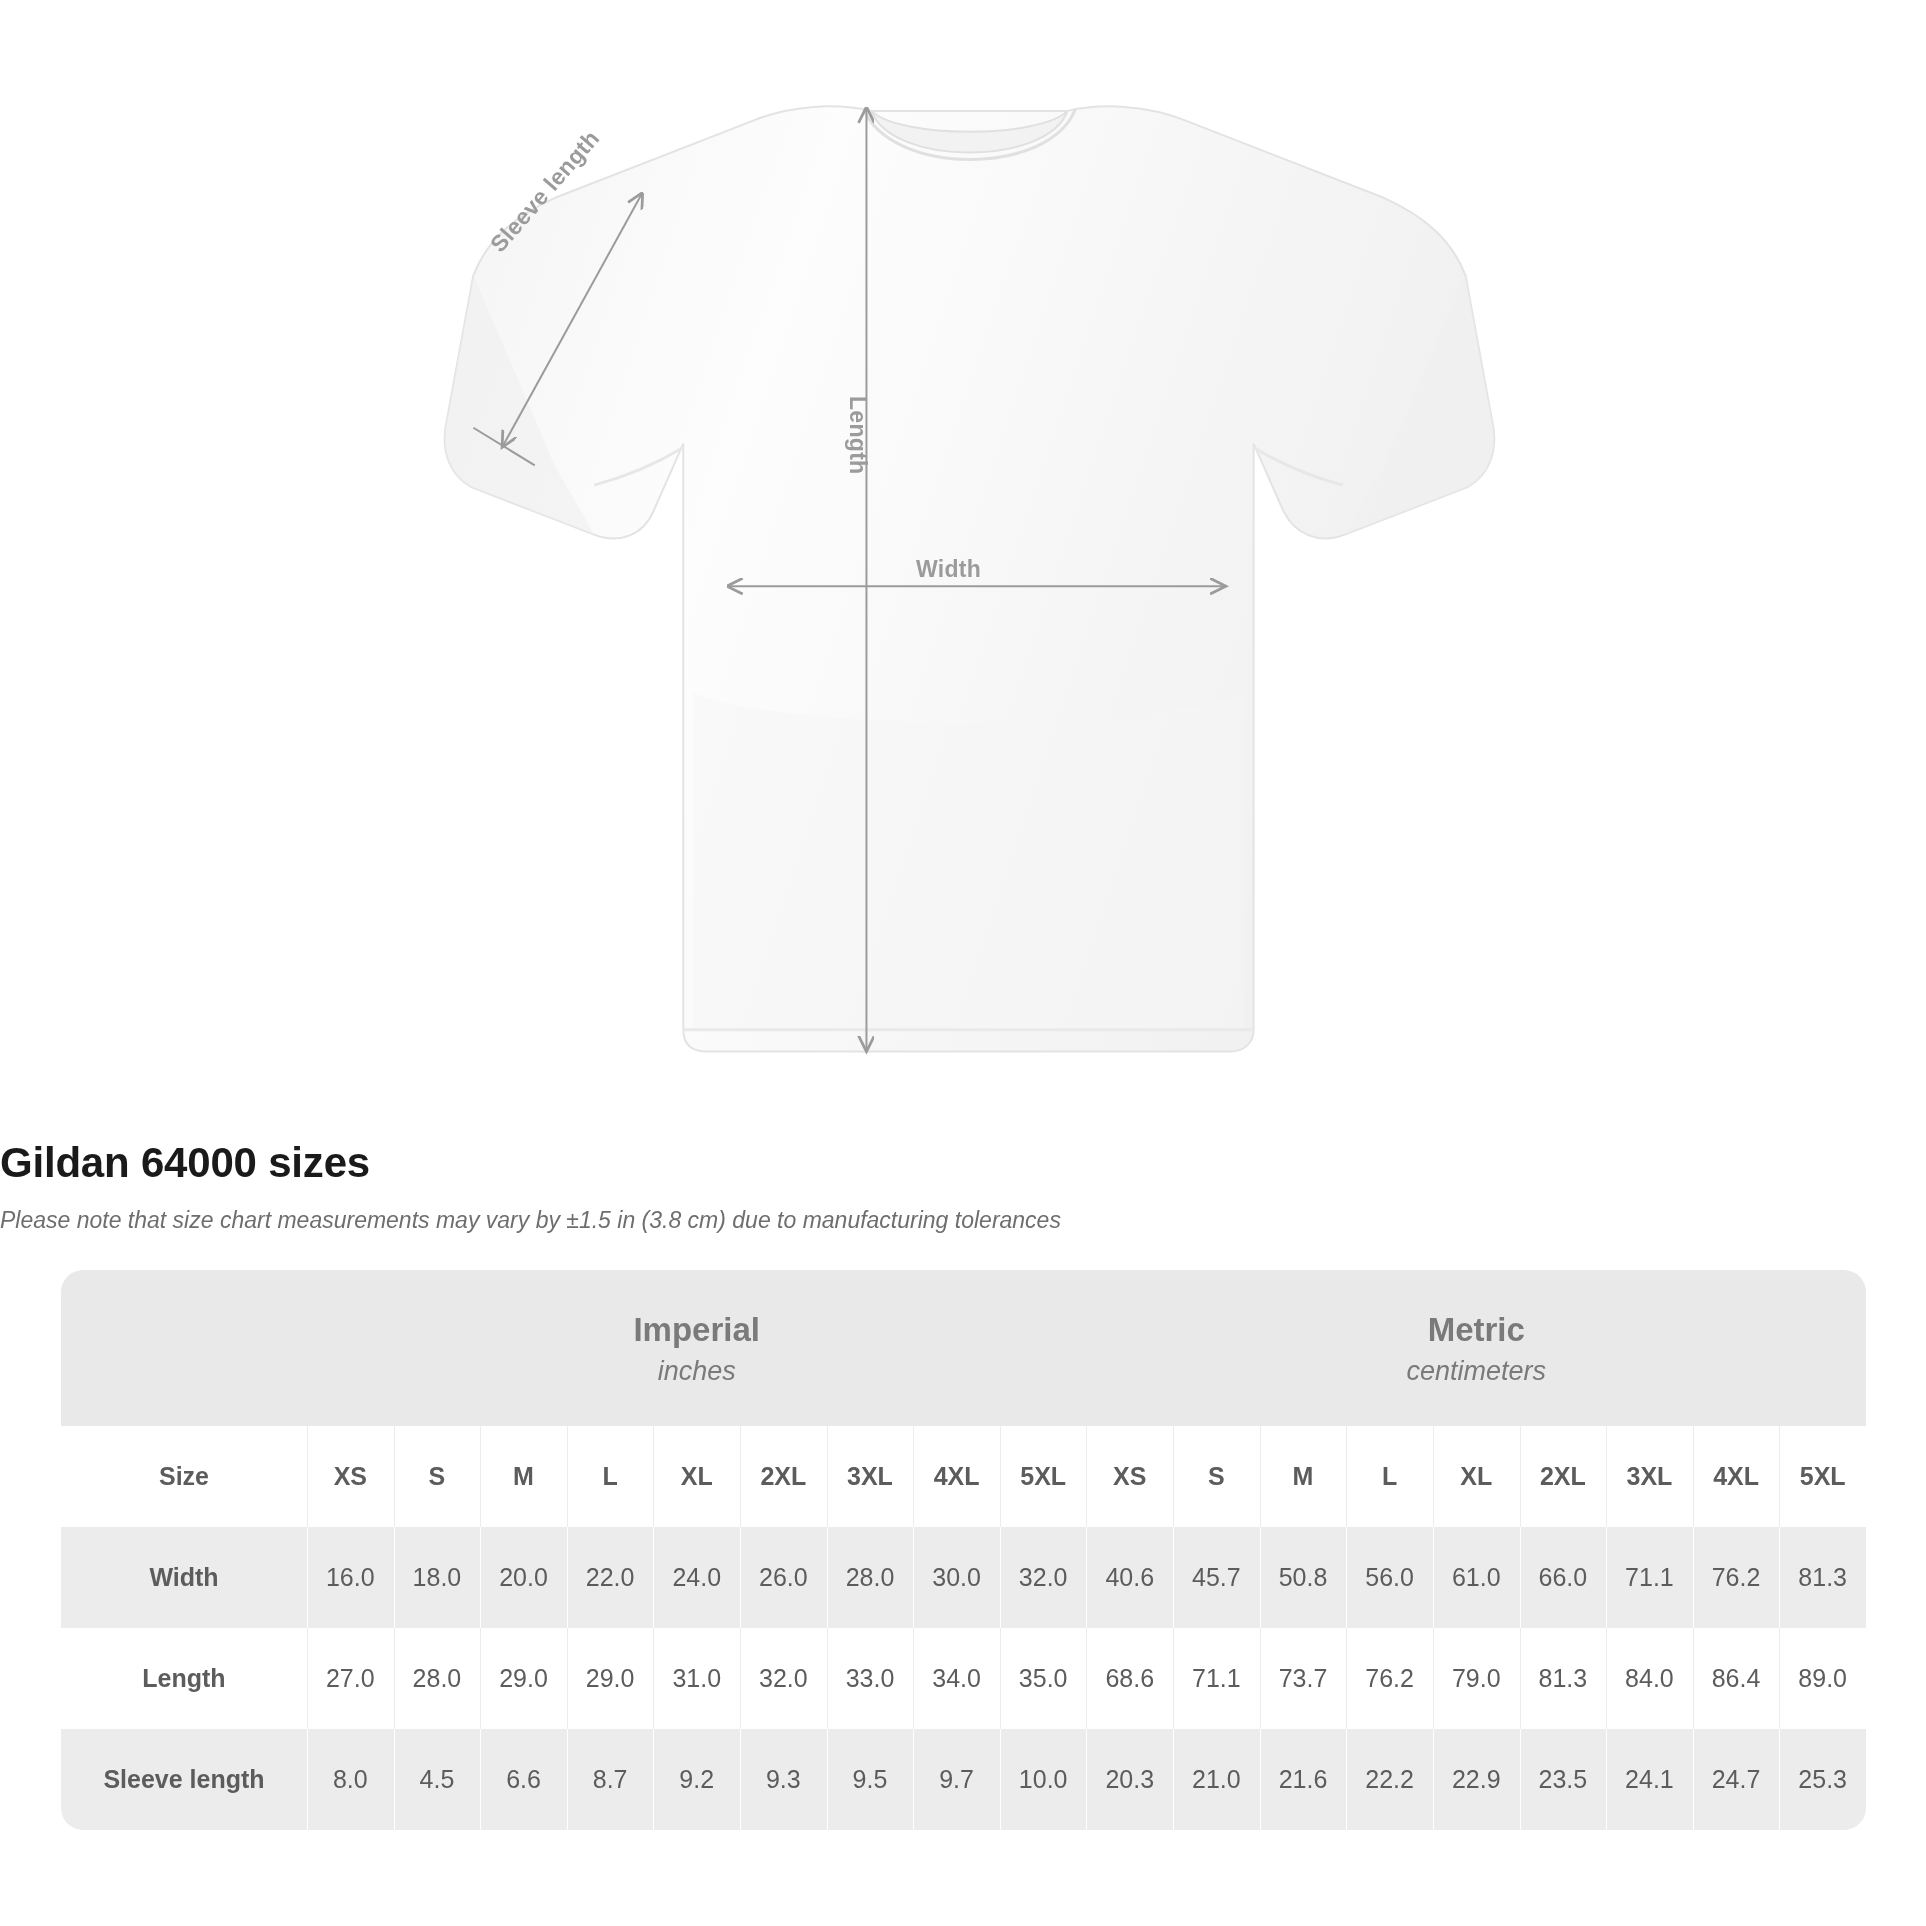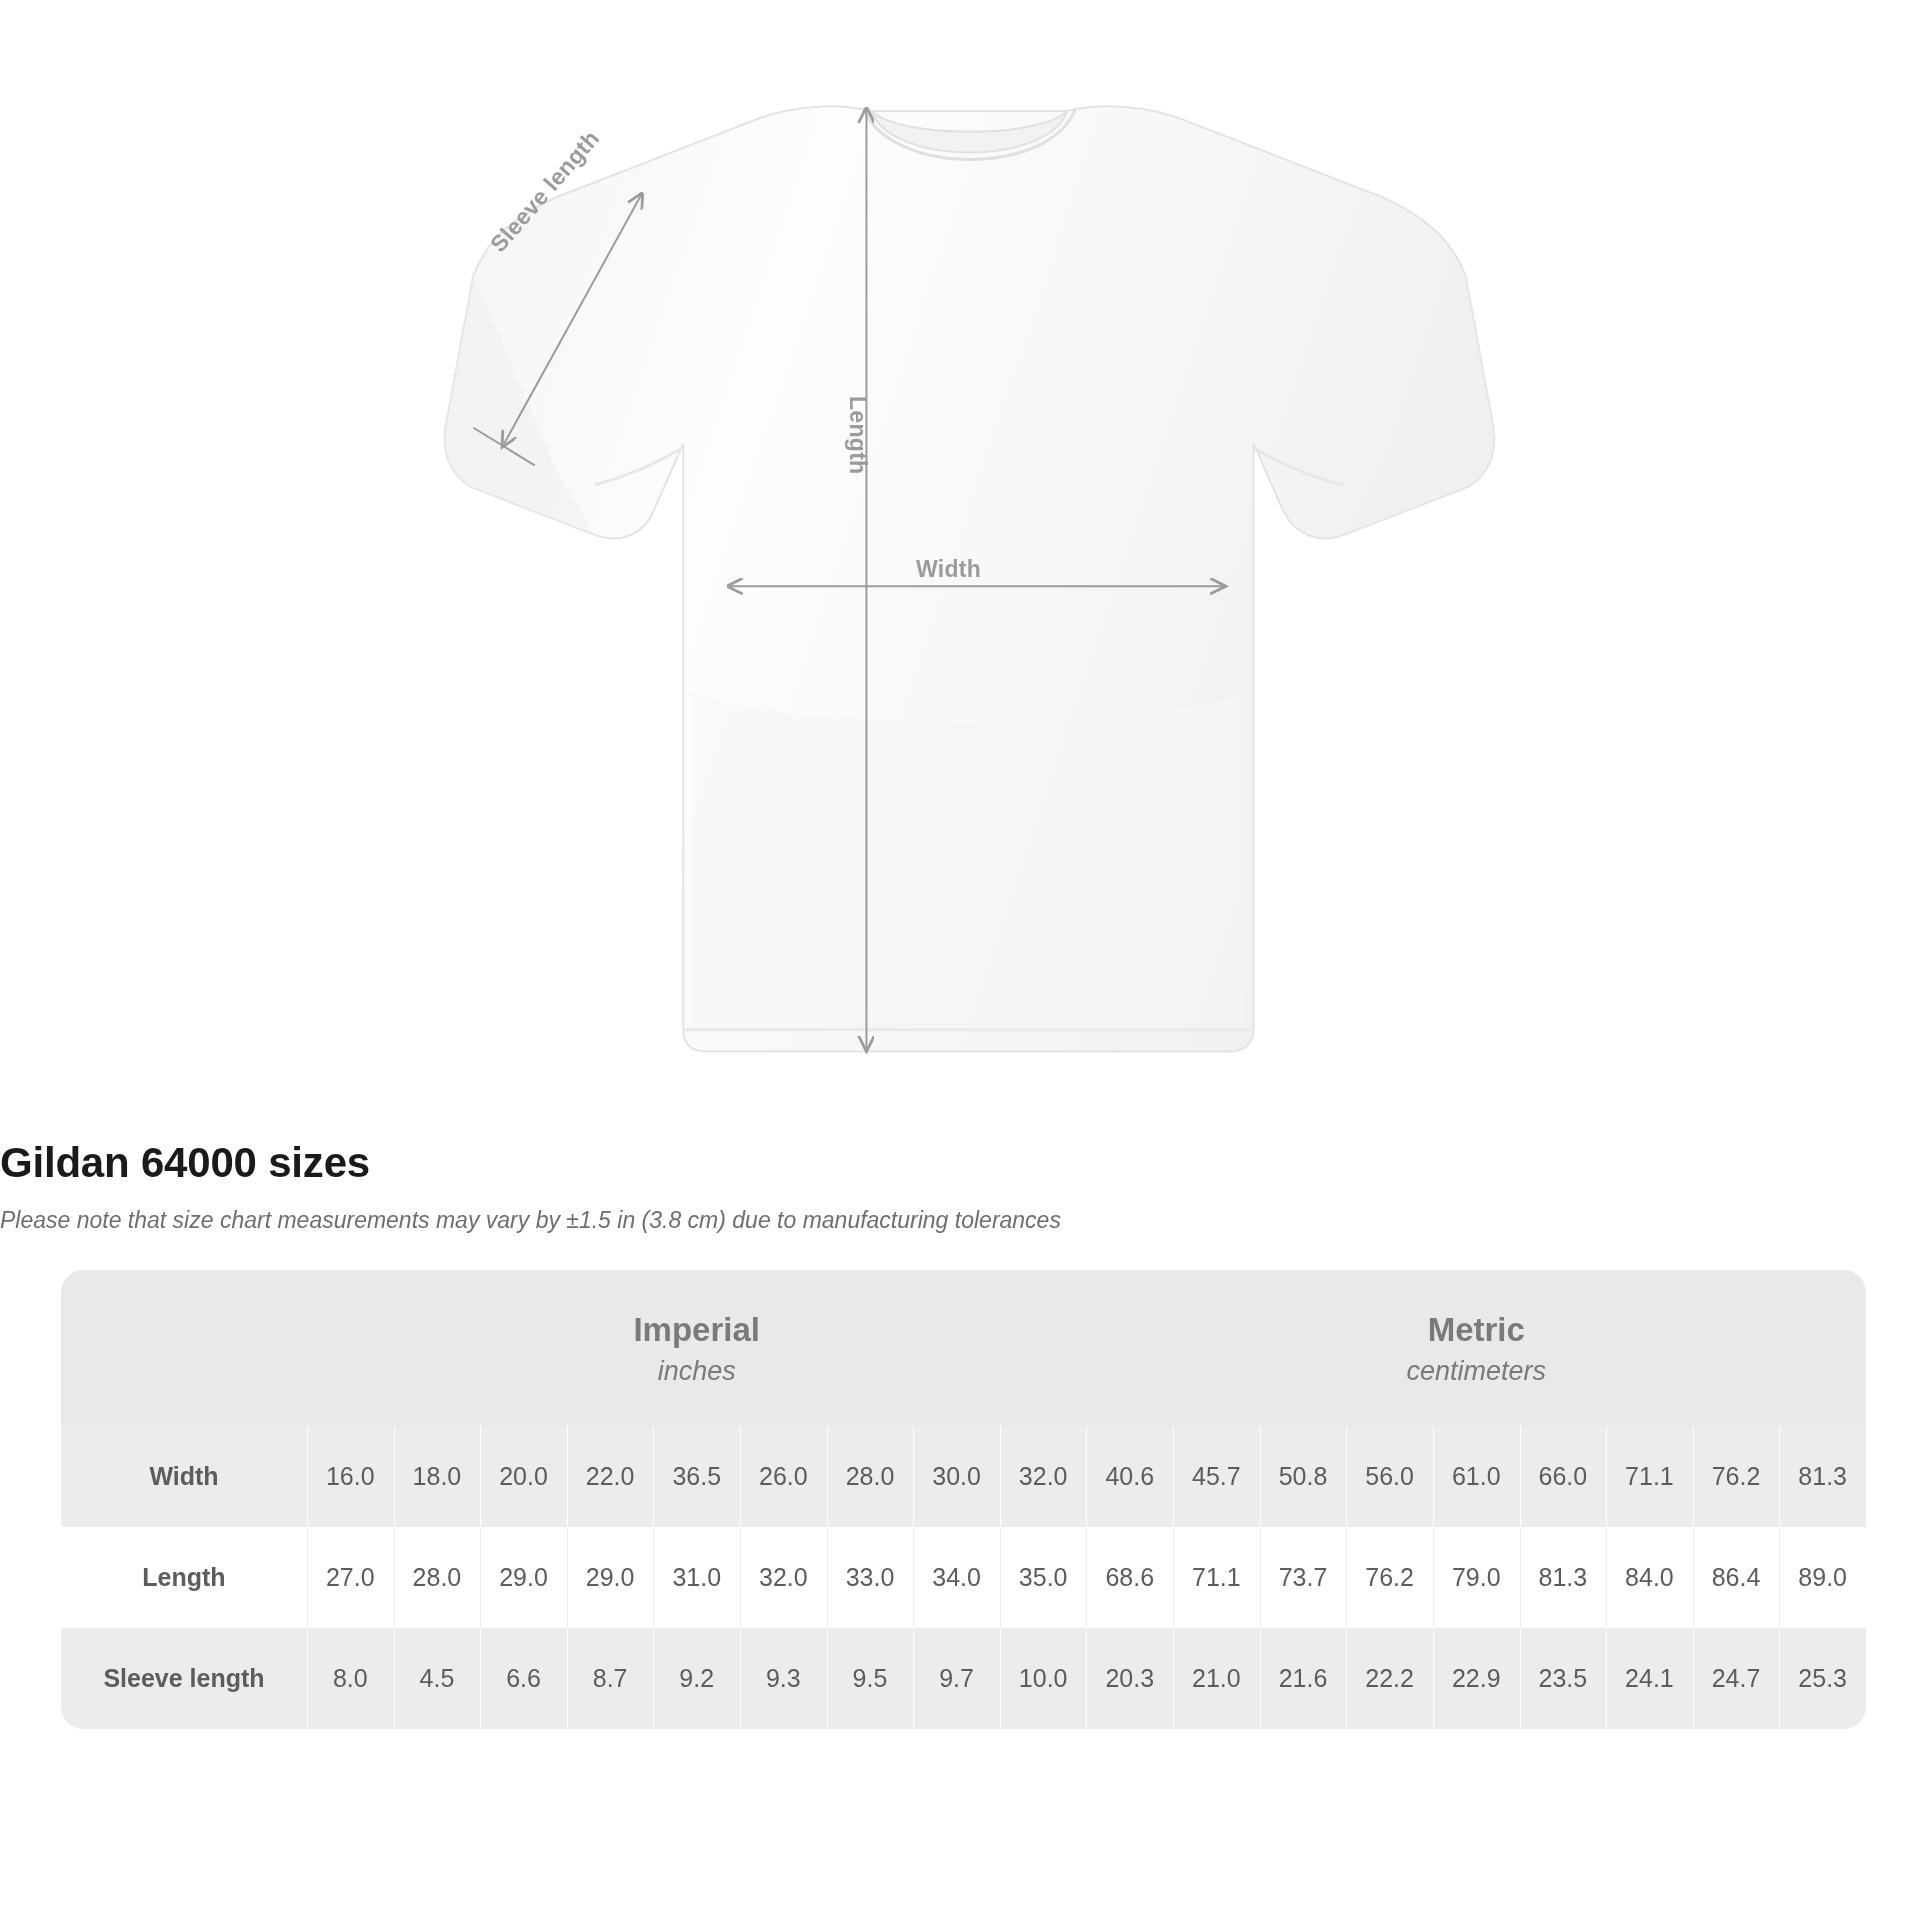--- a/index.html
+++ b/index.html
@@ -233,28 +233,49 @@
           <td colspan="9">
             <div class="unit-name">Imperial</div>
             <div class="unit-sub">inches</div>
           </td>
           <td colspan="9">
             <div class="unit-name">Metric</div>
             <div class="unit-sub">centimeters</div>
           </td>
         </tr>
 
+        <tr class="hdr-row">
+          <td class="row-head">Size</td>
+          <td class="cell-sep">XS</td>
+          <td class="cell-sep">S</td>
+          <td class="cell-sep">M</td>
+          <td class="cell-sep">L</td>
+          <td class="cell-sep">XL</td>
+          <td class="cell-sep">2XL</td>
+          <td class="cell-sep">3XL</td>
+          <td class="cell-sep">4XL</td>
+          <td class="cell-sep">5XL</td>
+          <td class="cell-sep">XS</td>
+          <td class="cell-sep">S</td>
+          <td class="cell-sep">M</td>
+          <td class="cell-sep">L</td>
+          <td class="cell-sep">XL</td>
+          <td class="cell-sep">2XL</td>
+          <td class="cell-sep">3XL</td>
+          <td class="cell-sep">4XL</td>
+          <td class="cell-sep">5XL</td>
+        </tr>
 
         <tr class="data-row row-shaded">
           <td class="row-head">Width</td>
           <td class="cell-sep">16.0</td>
           <td class="cell-sep">18.0</td>
           <td class="cell-sep">20.0</td>
           <td class="cell-sep">22.0</td>
-          <td class="cell-sep">36.5</td>
+          <td class="cell-sep">24.0</td>
           <td class="cell-sep">26.0</td>
           <td class="cell-sep">28.0</td>
           <td class="cell-sep">30.0</td>
           <td class="cell-sep">32.0</td>
           <td class="cell-sep">40.6</td>
           <td class="cell-sep">45.7</td>
           <td class="cell-sep">50.8</td>
           <td class="cell-sep">56.0</td>
           <td class="cell-sep">61.0</td>
           <td class="cell-sep">66.0</td>

